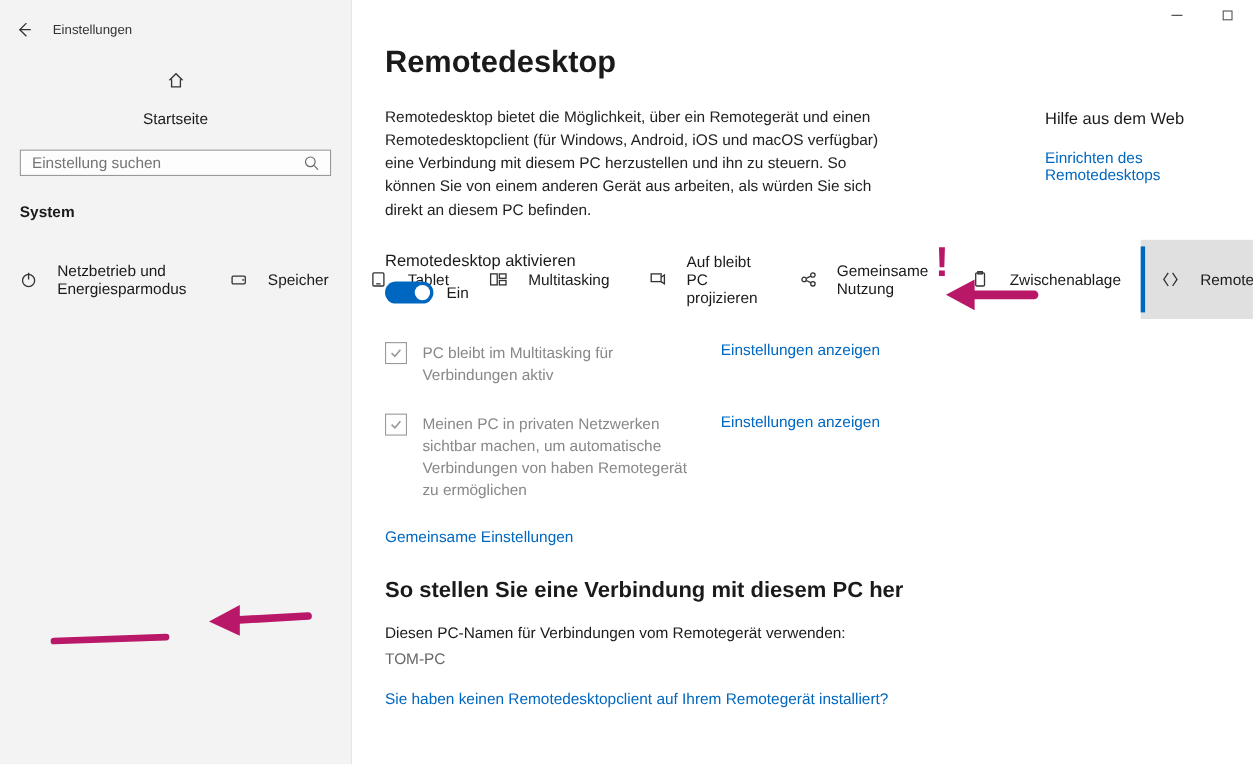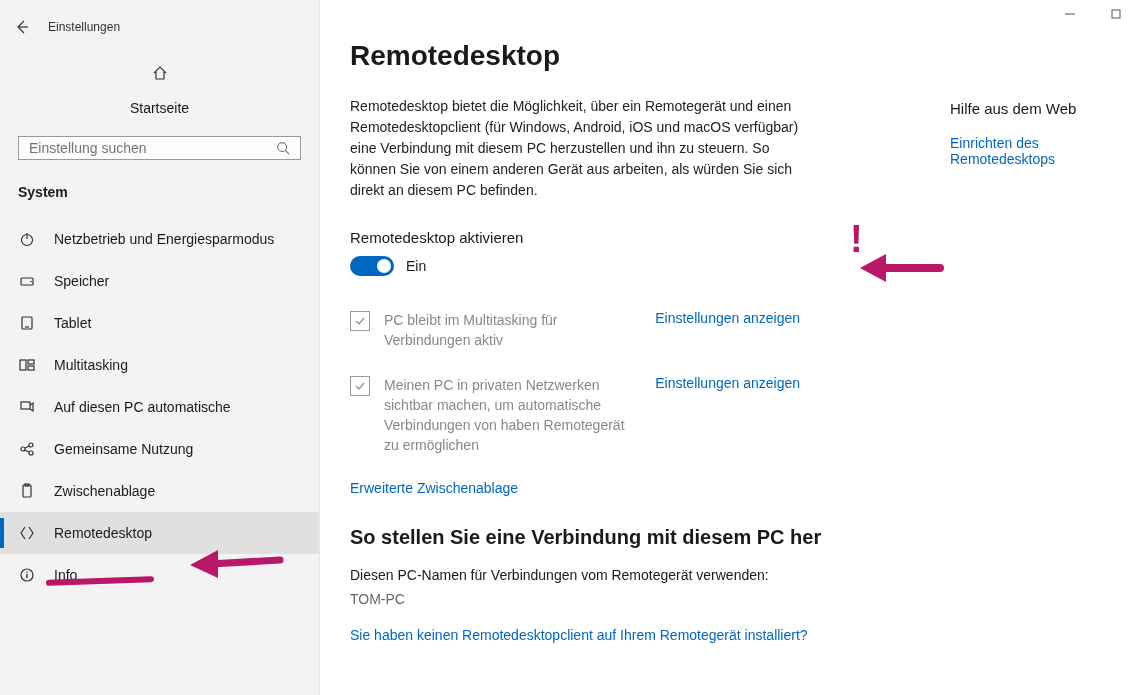--- a/index.html
+++ b/index.html
@@ -49,21 +49,21 @@
     gap: 8px;
   }
   .searchbox input {
     border: none; outline: none; flex: 1; background: transparent;
     font-size: 14px; color: #666;
   }
   .section-header {
     font-weight: 600; font-size: 14px;
     padding: 10px 18px 18px 18px;
   }
-  .nav-list { display: flex; flex-direction: column; }
+  .nav-list { display: flex; flex-direction: row; }
   .nav-item {
     display: flex; align-items: center;
     gap: 18px;
     padding: 12px 18px;
     font-size: 14px;
     cursor: default;
     position: relative;
   }
   .nav-item.active {
     background: #e0e0e0;
@@ -219,21 +219,21 @@
       <span>Multitasking</span>
     </div>
 
     <div class="nav-item">
       <span class="icon">
         <svg width="16" height="16" viewBox="0 0 16 16">
             <rect x="2" y="3" width="9" height="7" stroke="#333" stroke-width="1.2" fill="none"></rect>
             <path d="M11 6 L14 4 V12 L11 10" stroke="#333" stroke-width="1.2" fill="none"></path>
           </svg>
       </span>
-      <span>Auf diesen PC automatische</span>
+      <span>Auf bleibt PC projizieren</span>
     </div>
 
     <div class="nav-item">
       <span class="icon">
         <svg width="16" height="16" viewBox="0 0 16 16">
             <circle cx="4" cy="8" r="2" stroke="#333" stroke-width="1.2" fill="none"></circle>
             <circle cx="12" cy="4" r="2" stroke="#333" stroke-width="1.2" fill="none"></circle>
             <circle cx="12" cy="12" r="2" stroke="#333" stroke-width="1.2" fill="none"></circle>
             <line x1="6" y1="7" x2="10" y2="5" stroke="#333" stroke-width="1.2"></line>
             <line x1="6" y1="9" x2="10" y2="11" stroke="#333" stroke-width="1.2"></line>
@@ -306,21 +306,21 @@
     <div class="check-row">
       <div class="checkbox">
         <svg width="12" height="12" viewBox="0 0 12 12">
               <path d="M2 6 L5 9 L10 3" stroke="#999" stroke-width="1.5" fill="none"></path>
             </svg>
       </div>
       <span class="check-text">Meinen PC in privaten Netzwerken sichtbar machen, um automatische Verbindungen von haben Remotegerät zu ermöglichen</span>
       <span class="link-small">Einstellungen anzeigen</span>
     </div>
 
-    <div class="link adv-link">Erweiterte Zwischenablage</div>
+    <div class="link adv-link">Gemeinsame Einstellungen</div>
 
     <h2 class="section-h2">So stellen Sie eine Verbindung mit diesem PC her</h2>
     <div class="pc-name-label">Diesen PC-Namen für Verbindungen vom Remotegerät verwenden:</div>
     <div class="pc-name">TOM-PC</div>
     <div class="link">Sie haben keinen Remotedesktopclient auf Ihrem Remotegerät installiert?</div>
   </div>
 
   <div class="help-pane">
     <div class="help-title">Hilfe aus dem Web</div>
     <div class="link">Einrichten des Remotedesktops</div>

